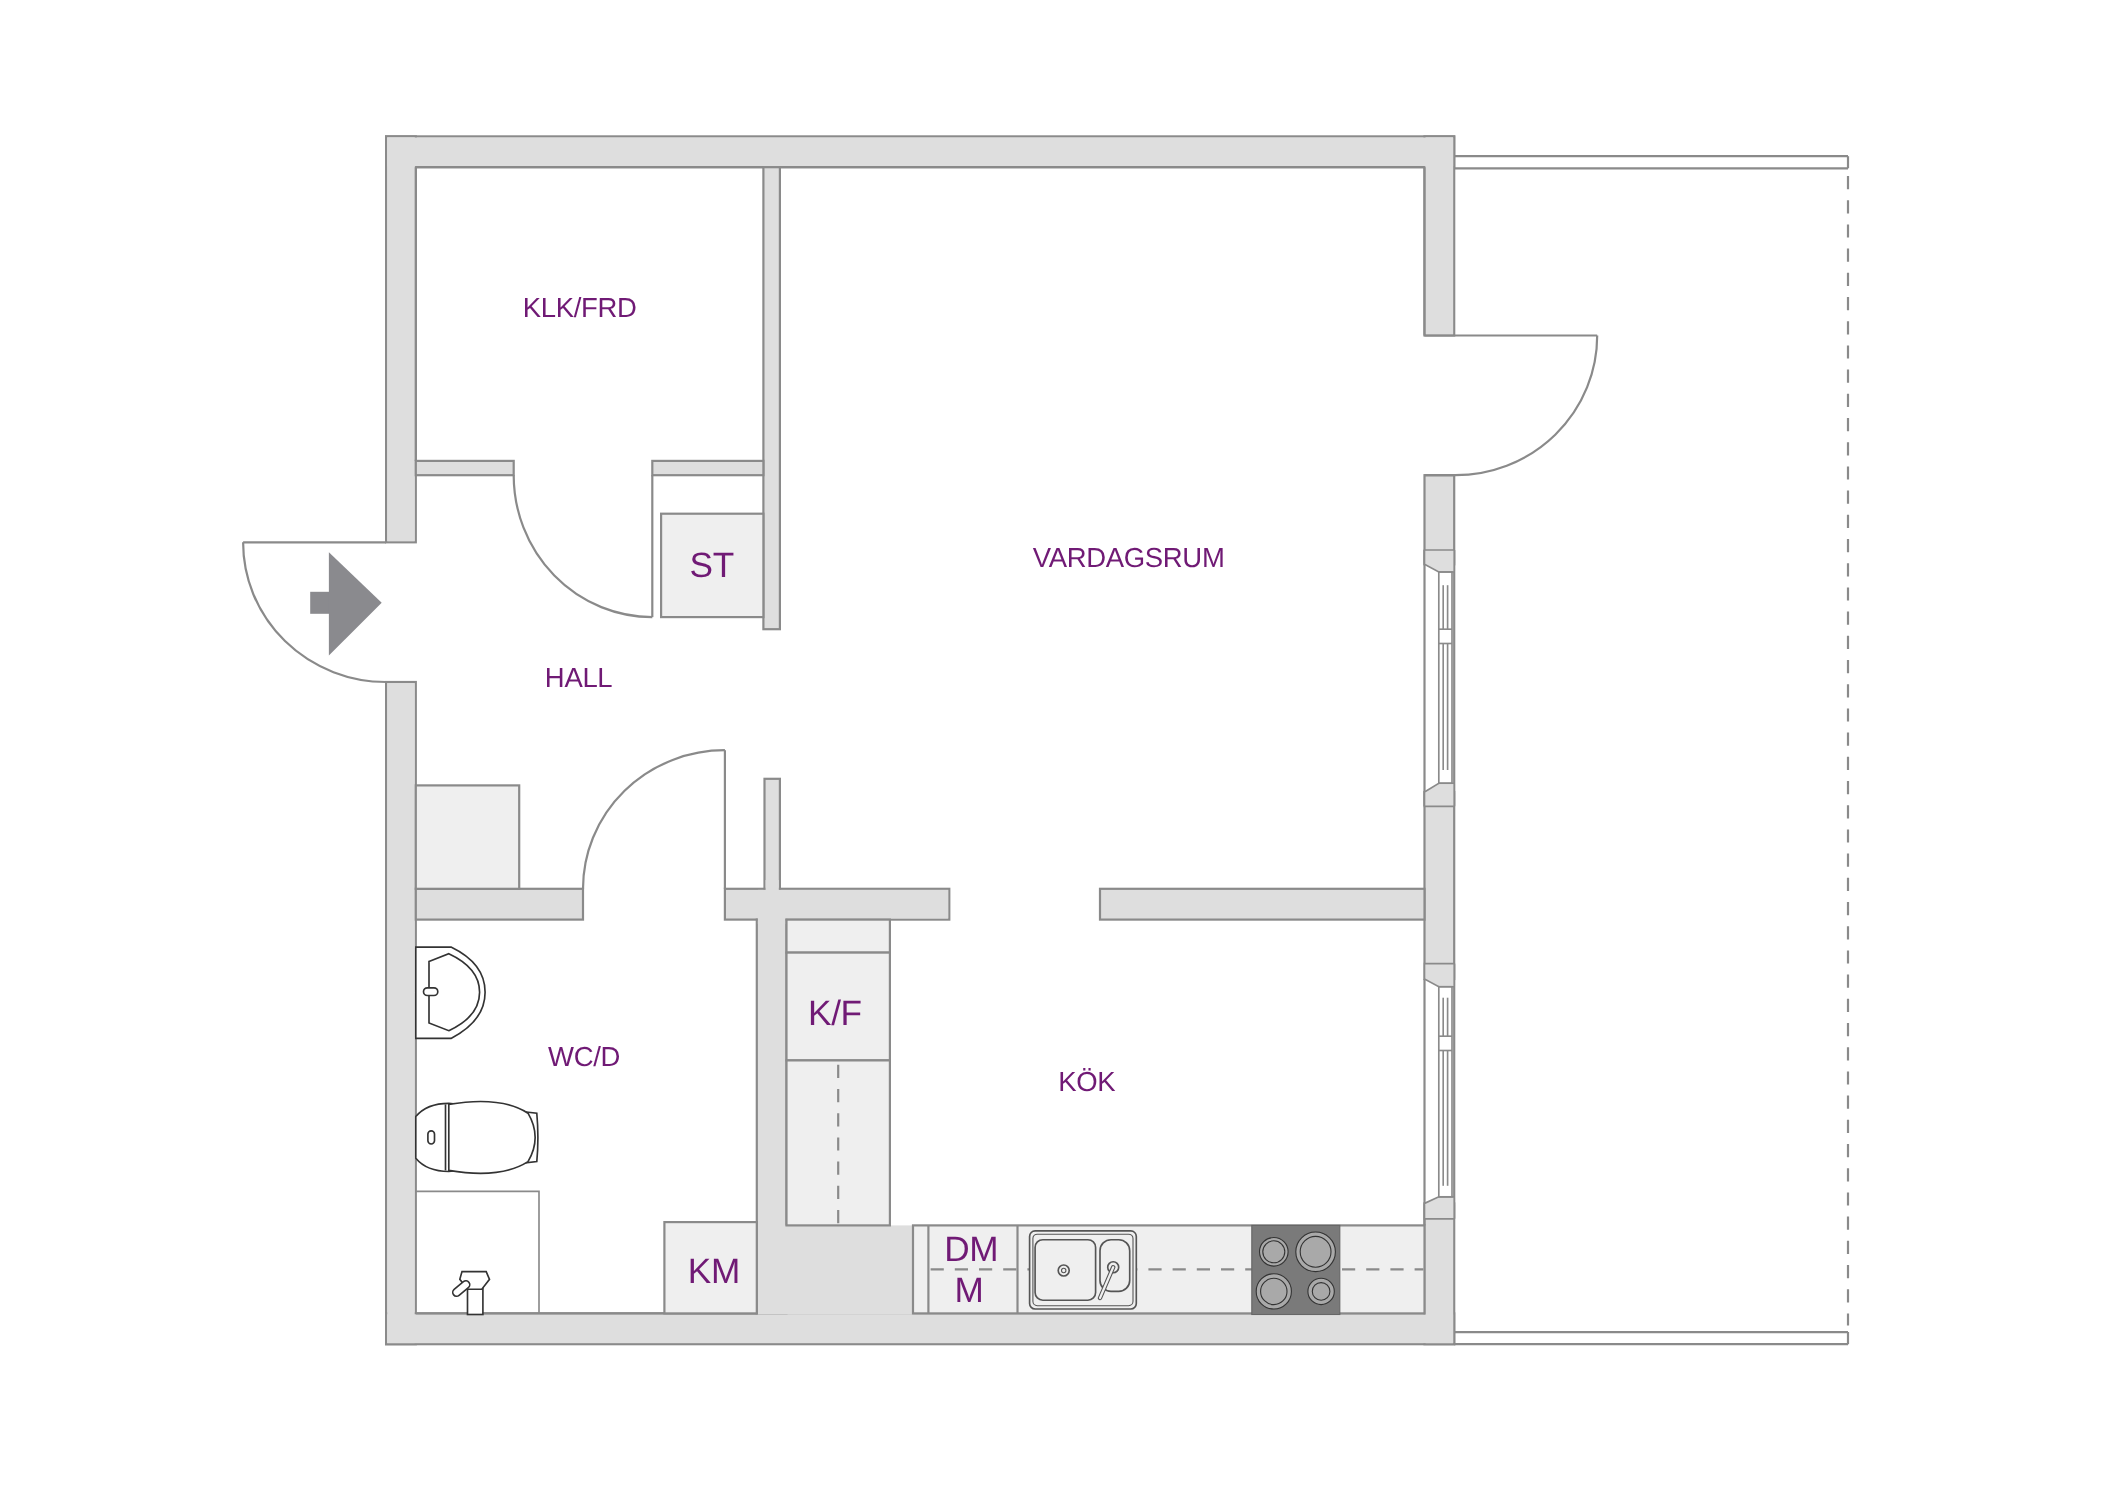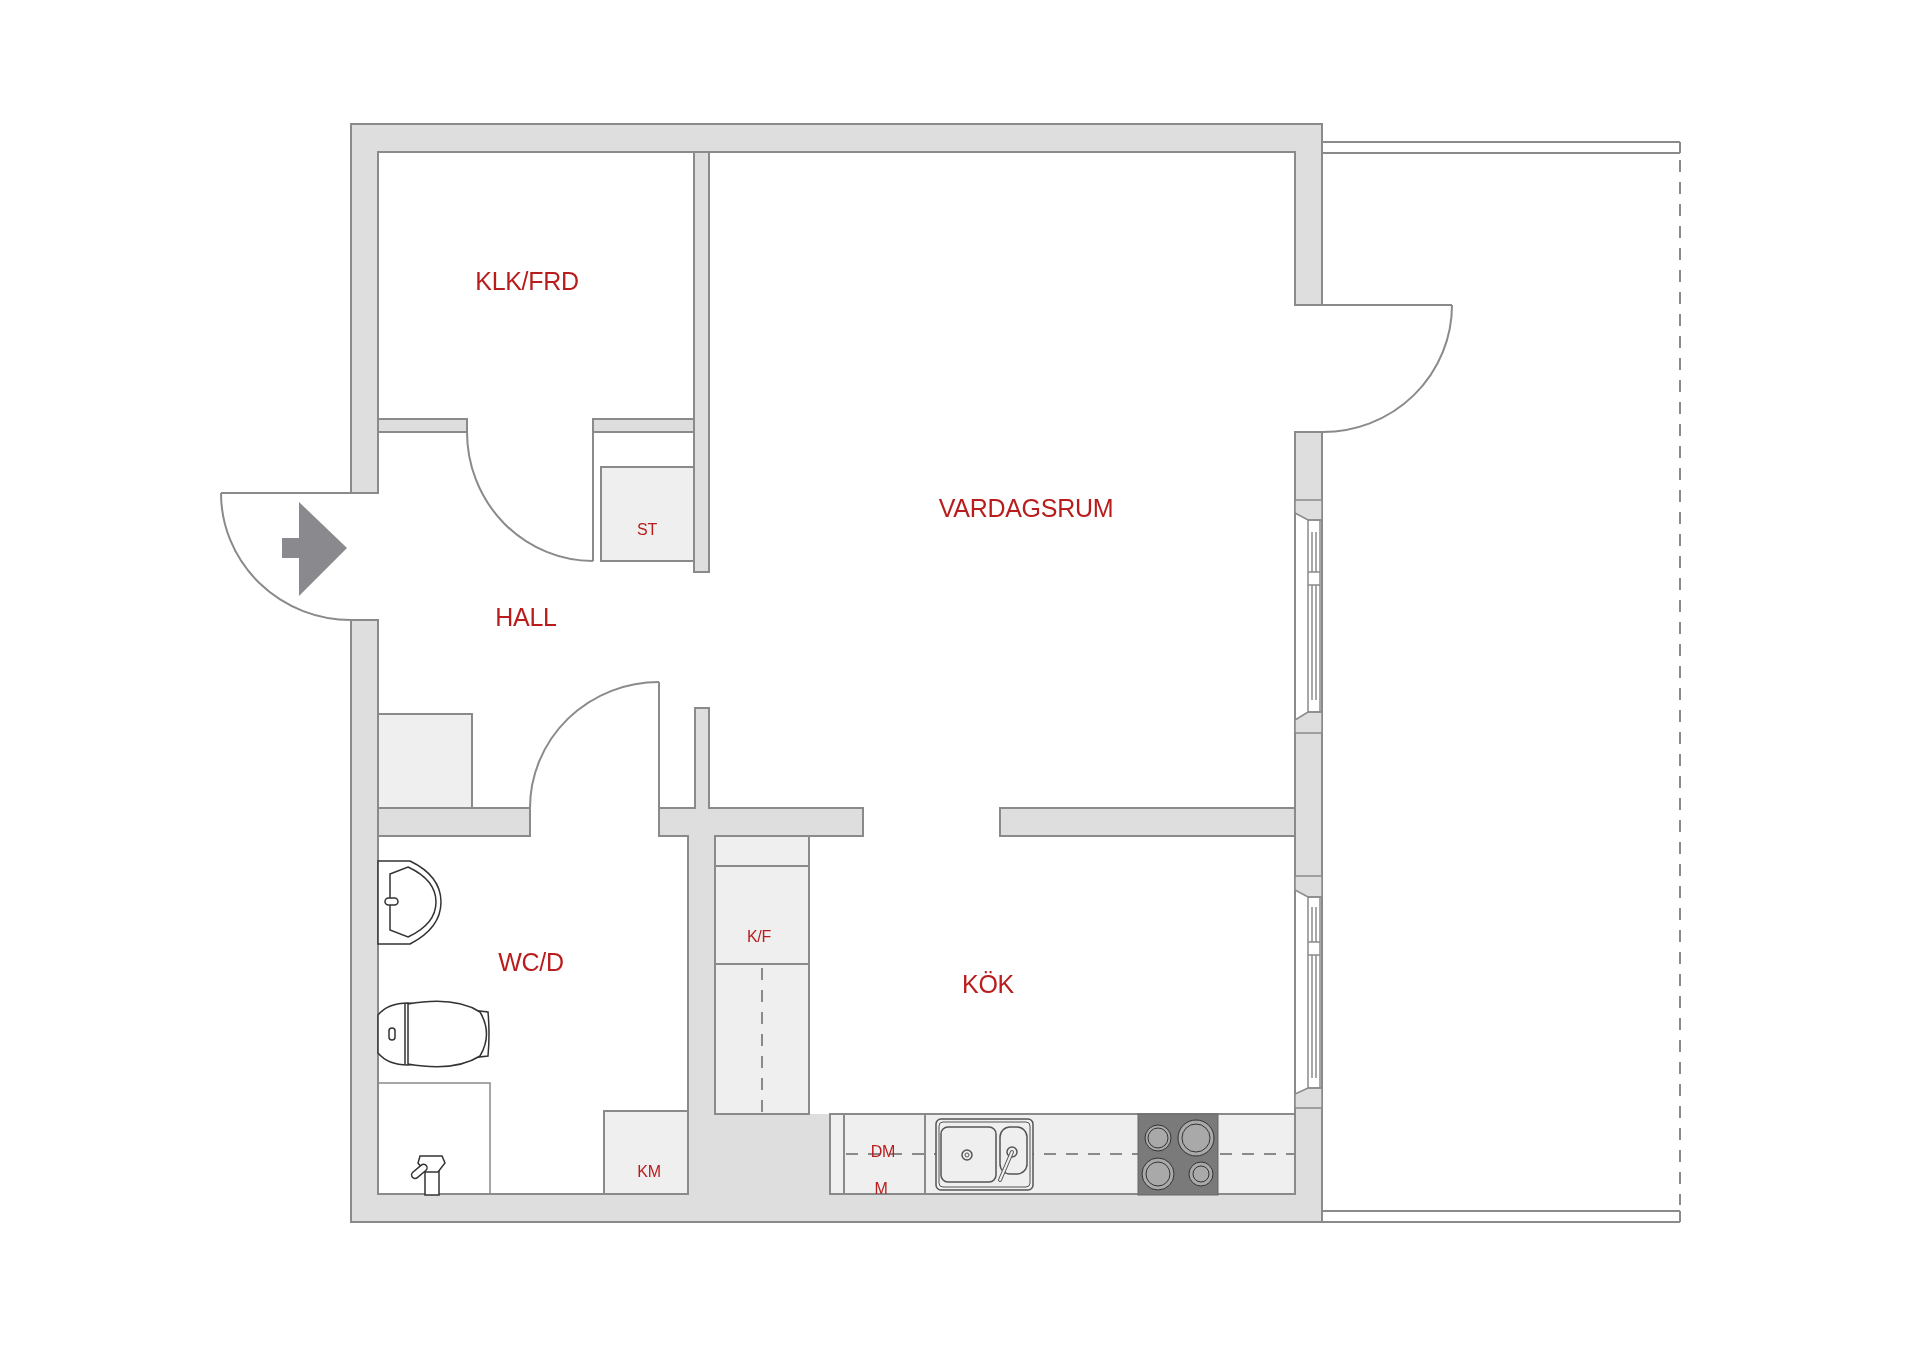--- a/index.html
+++ b/index.html
@@ -5,22 +5,22 @@
   html, body { margin: 0; padding: 0; background: #ffffff; }
   body { width: 1920px; height: 1357px; overflow: hidden; position: relative; font-family: "Liberation Sans", sans-serif; }
   #plan { position: absolute; left: 0; top: 0; width: 1920px; height: 1357px; }
   .wall { fill: #dedede; stroke: #8a8a8a; stroke-width: 2; }
   .wallfill { fill: #dedede; stroke: none; }
   .line { fill: none; stroke: #8a8a8a; stroke-width: 2; }
   .thin { fill: none; stroke: #8a8a8a; stroke-width: 1.5; }
   .cab { fill: #efefef; stroke: #8a8a8a; stroke-width: 2; }
   .dash { fill: none; stroke: #8a8a8a; stroke-width: 2; stroke-dasharray: 12 10; }
   .fix { fill: #ffffff; stroke: #333333; stroke-width: 1.5; }
-  .label { position: absolute; transform: translate(-50%, -50%); color: #b91c1c; font-size: 25px; white-space: nowrap; letter-spacing: -0.3px; }
-  .label.sm { font-size: 16px; margin-top: 16px; }
+  .label { position: absolute; transform: translate(-50%, -50%); color: #701a75; font-size: 25px; white-space: nowrap; letter-spacing: -0.3px; }
+  .label.sm { font-size: 32px; }
 </style>
 </head>
 <body>
 
 <svg id="plan" viewBox="0 0 1920 1357" xmlns="http://www.w3.org/2000/svg">
 
   <g>
     <line class="line" x1="1322" y1="142" x2="1680" y2="142"></line>
     <line class="line" x1="1322" y1="153" x2="1680" y2="153"></line>
     <line class="line" x1="1680" y1="142" x2="1680" y2="153"></line>

